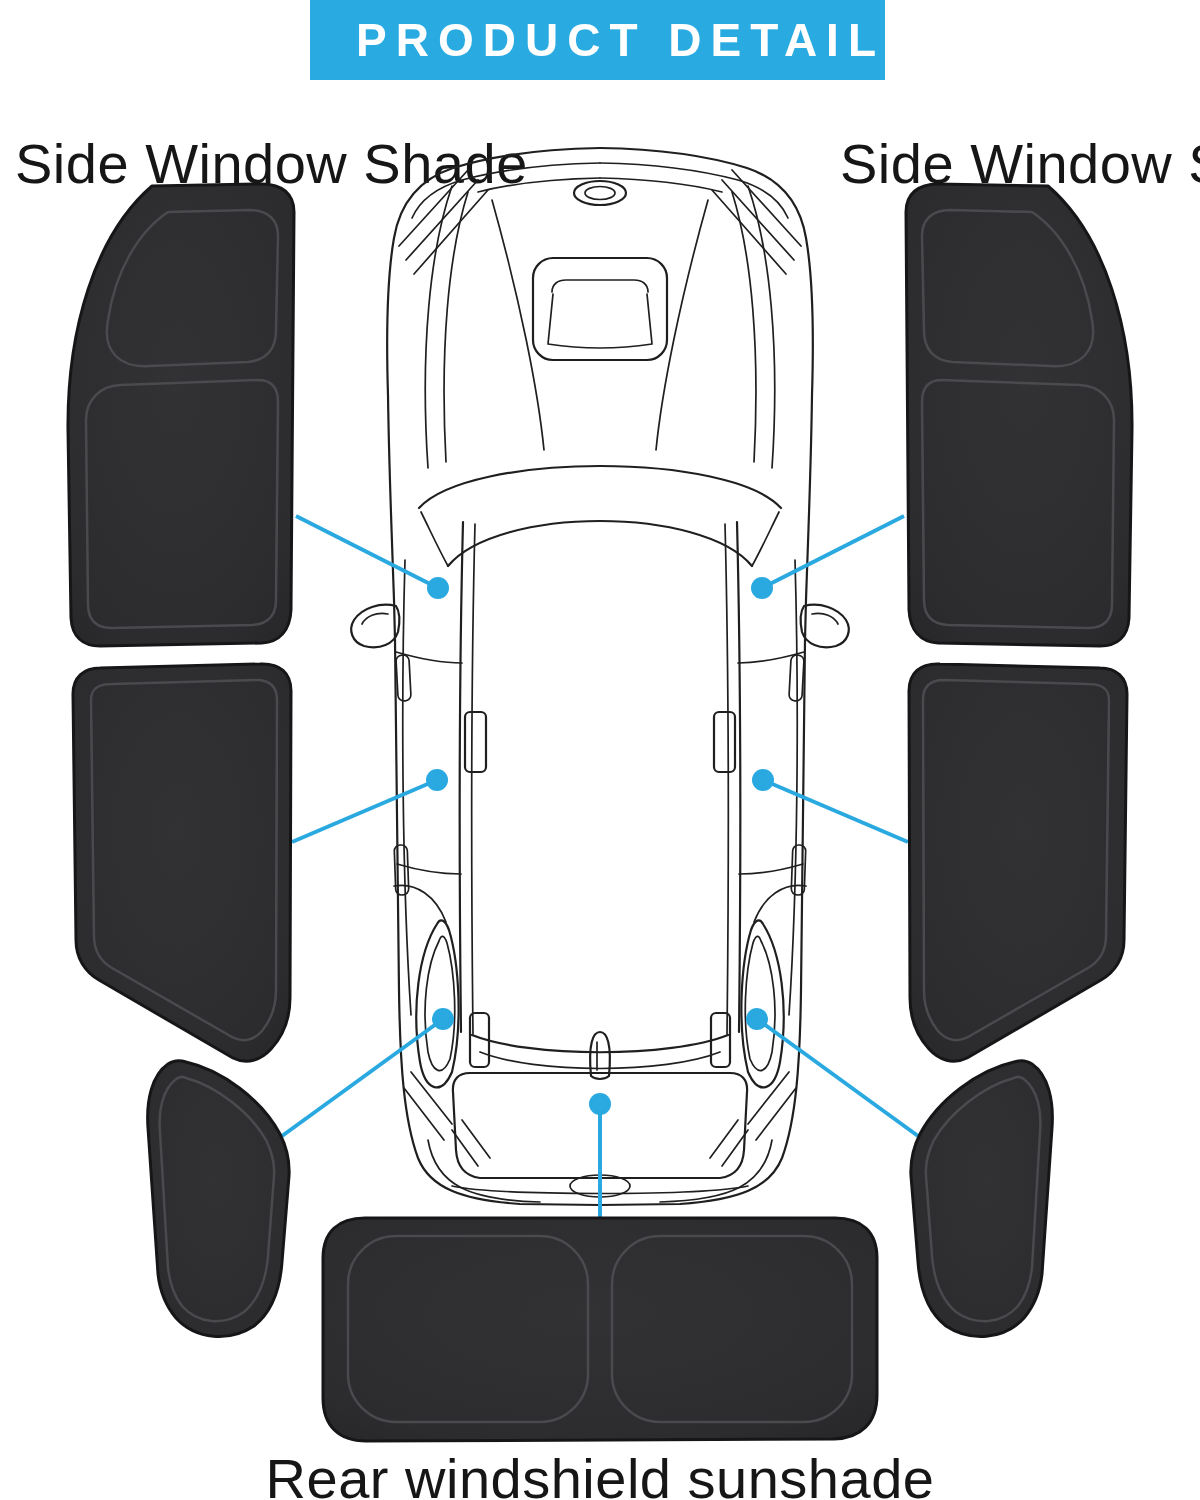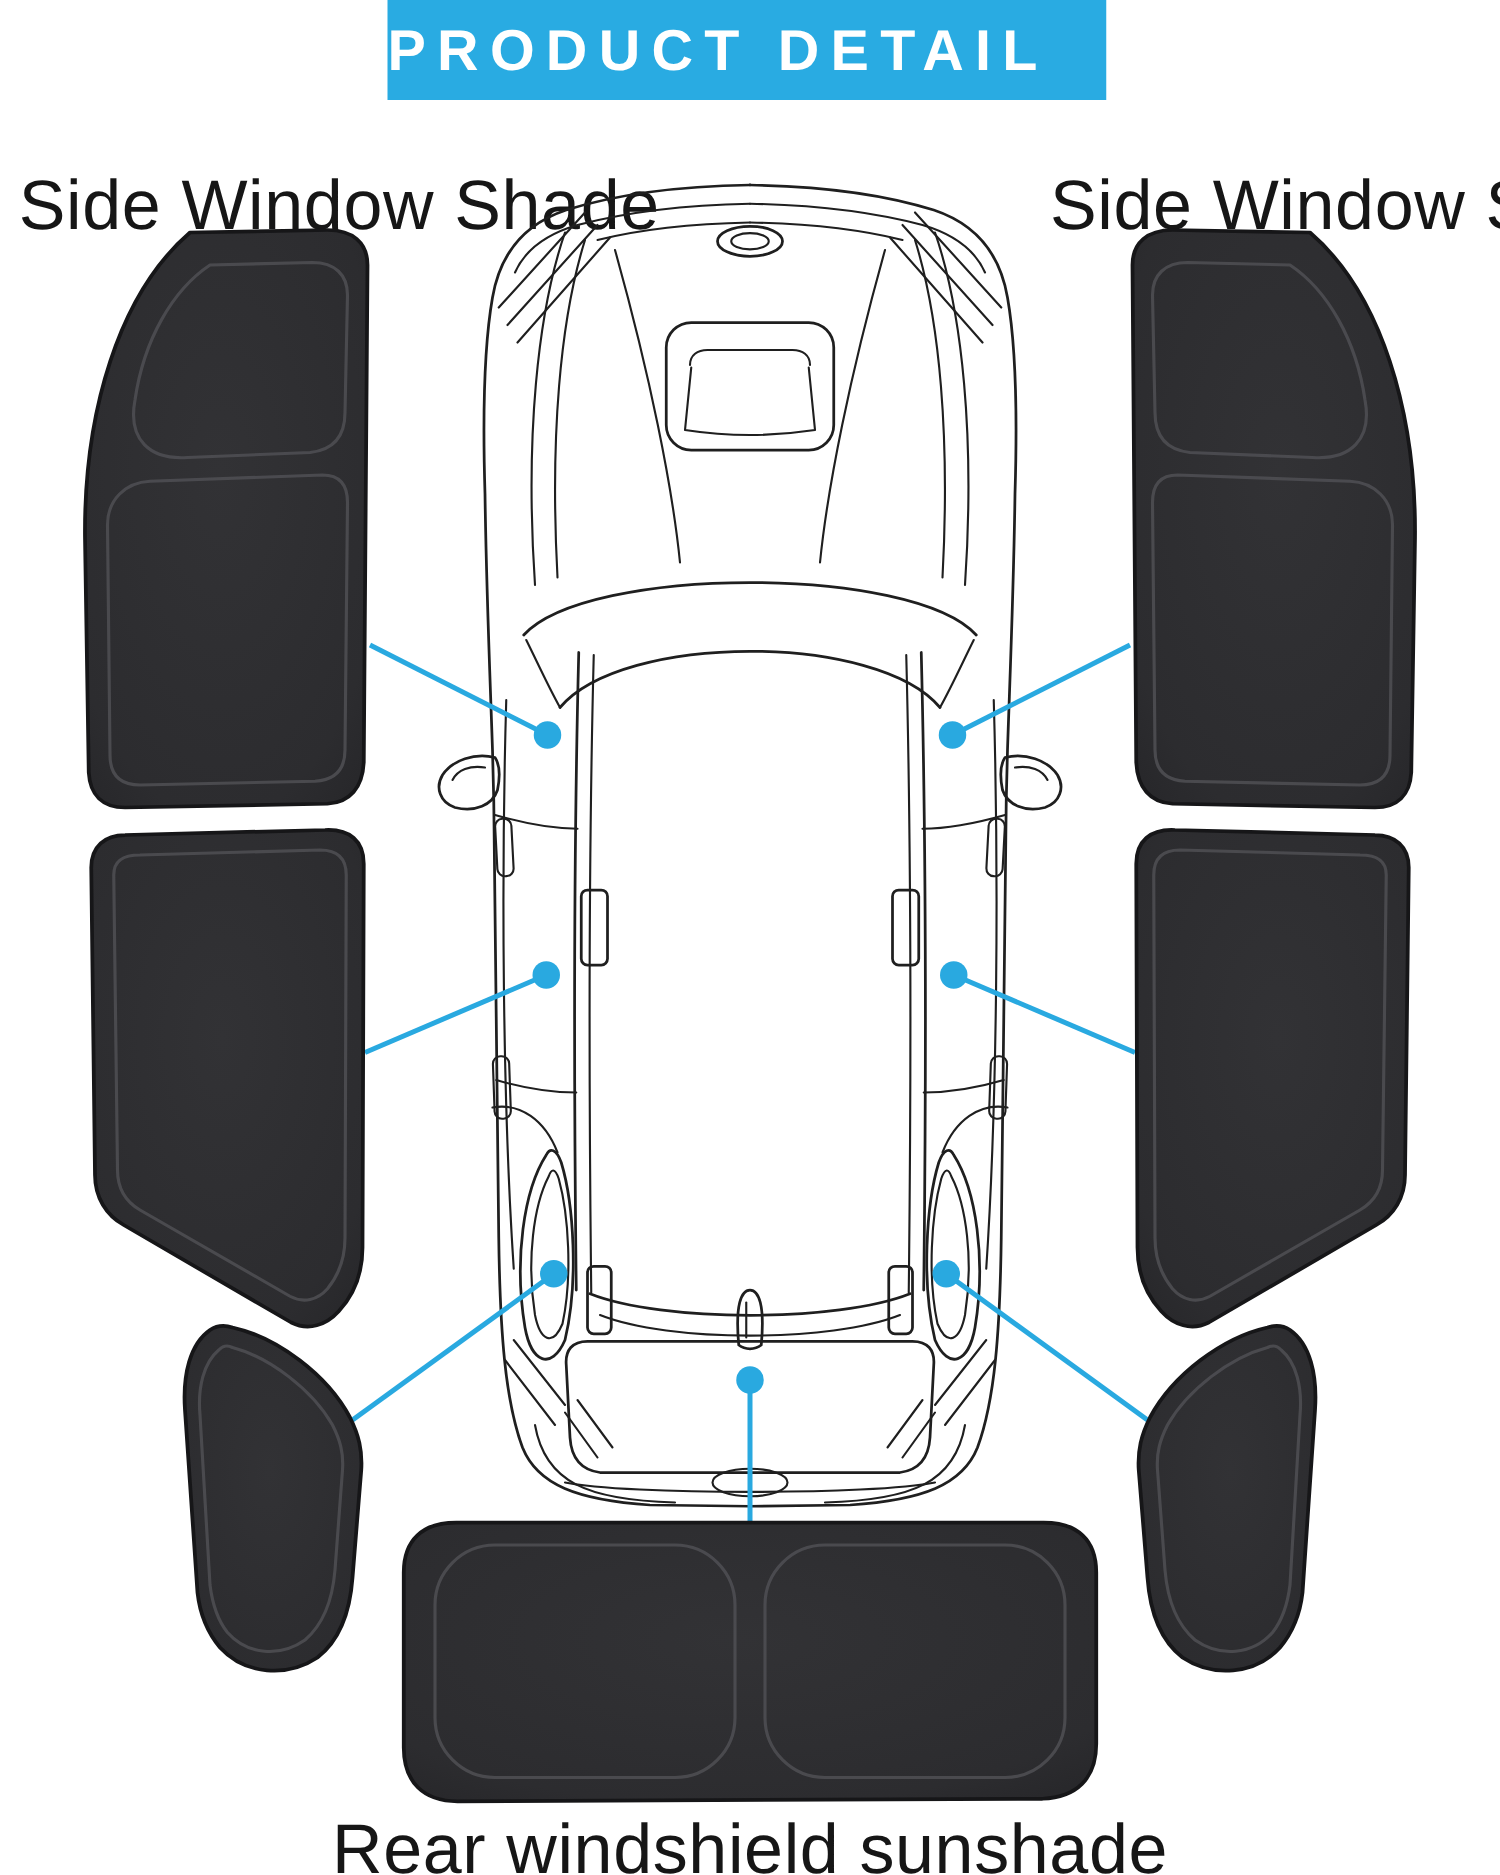--- a/index.html
+++ b/index.html
@@ -3,21 +3,21 @@
 <meta charset="utf-8">
 <style>
   html,body{margin:0;padding:0;background:#fff;}
   .canvas{
     position:relative;width:1200px;height:1500px;background:#fff;overflow:hidden;
     font-family:"Liberation Sans", sans-serif;
   }
   .banner{
     position:absolute;left:310px;top:0;width:575px;height:80px;
     background:var(--banner-bg,#29ABE2);
-    display:flex;align-items:center;justify-content:flex-start;
+    display:flex;align-items:center;justify-content:flex-end;
   }
   .banner span{
     color:var(--banner-fg,#fff);font-size:46px;font-weight:bold;letter-spacing:9px;
     white-space:nowrap;
   }
   .label{
     position:absolute;color:var(--label,#161616);font-size:56px;line-height:1.1;
     white-space:nowrap;letter-spacing:0.5px;
   }
   .label-left{left:15px;top:133px;}

